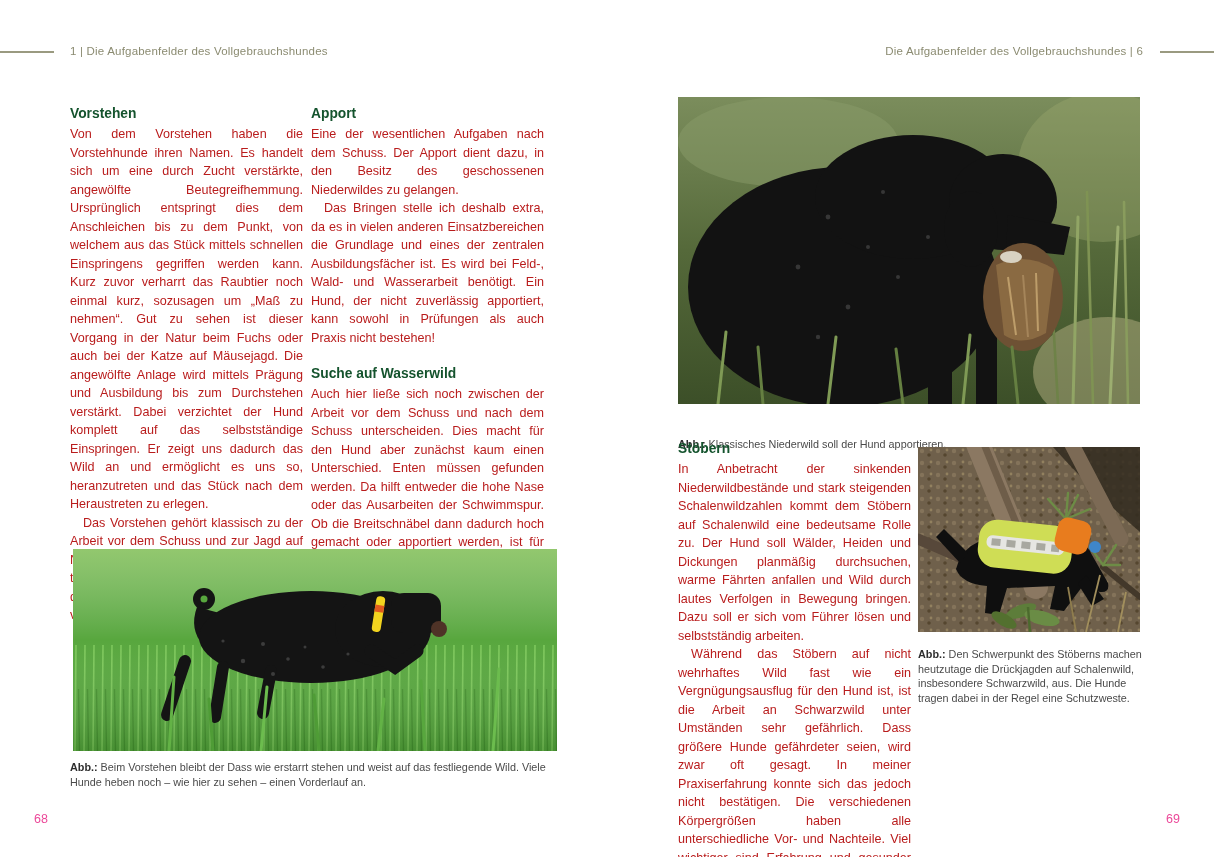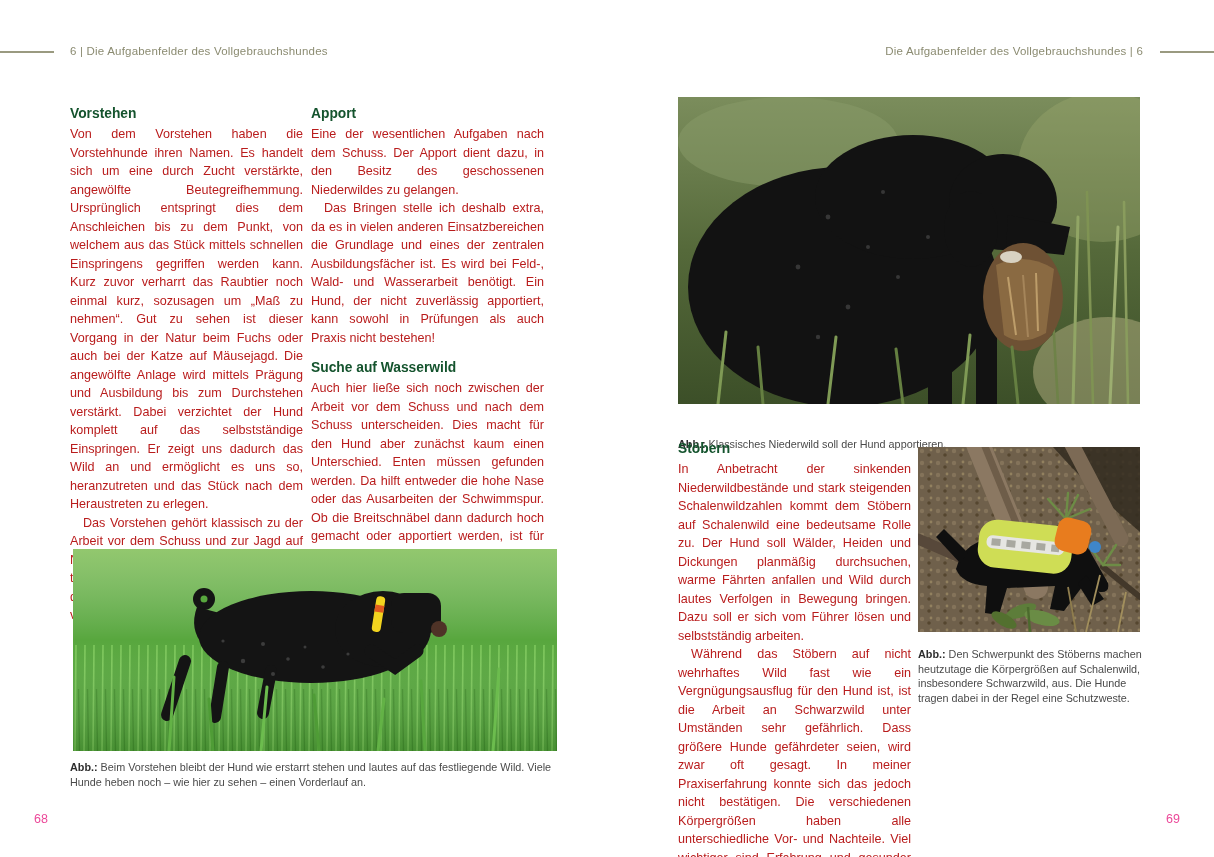--- a/index.html
+++ b/index.html
@@ -16,21 +16,21 @@
   .rule.right { right:0; width:54px; }
 
   
   .col { position:absolute; width:233px; }
   .col1 { left:70px;  top:106px; }
   .col2 { left:311px; top:106px; }
   .col3 { left:678px; top:441px; }
   .subcol { position:absolute; left:918px; width:234px; }
 
   h3.sect { font-size:13.8px; font-weight:700; color:#14532d; margin:0 0 4px 0; }
-  h3.sect.gap { margin-top:13px; }
+  h3.sect.gap { margin-top:19px; }
   p.body { font-size:12.6px; line-height:18.5px; color:#b91c1c; text-align:justify;
            hyphens:auto; -webkit-hyphens:auto; margin:0; }
   p.body.indent { text-indent:13px; }
 
   
   .photo { position:absolute; overflow:hidden; background:#5b9e3f; }
   .photo svg { display:block; width:100%; height:100%; }
   .photo-left  { left:73px;  top:549px; width:484px; height:202px; }
   .photo-duck  { left:678px; top:97px;  width:462px; height:307px; background:#55693a; }
   .photo-vest  { left:918px; top:447px; width:222px; height:185px; background:#6f604b; }
@@ -47,21 +47,21 @@
   .pagenum { position:absolute; bottom:31px; font-size:12.5px; color:#ec4899; }
   .pagenum.left  { left:34px; }
   .pagenum.right { right:34px; }
 </style>
 </head>
 <body>
 
 <div class="spread">
 
   <div class="rule left"></div>
-  <div class="runhead left">6 | Die Aufgabenfelder des Vollgebrauchshundes</div>
+  <div class="runhead left">1 | Die Aufgabenfelder des Vollgebrauchshundes</div>
   <div class="runhead right">Die Aufgabenfelder des Vollgebrauchshundes | 6</div>
   <div class="rule right"></div>
 
   <div class="col col1">
     <h3 class="sect">Vorstehen</h3>
     <p class="body">Von dem Vorstehen haben die Vorstehhunde ihren Namen. Es handelt sich um eine durch Zucht verstärkte, angewölfte Beutegreifhemmung. Ursprünglich entspringt dies dem Anschleichen bis zu dem Punkt, von welchem aus das Stück mittels schnellen Einspringens gegriffen werden kann. Kurz zuvor verharrt das Raubtier noch einmal kurz, sozusagen um „Maß zu nehmen“. Gut zu sehen ist dieser Vorgang in der Natur beim Fuchs oder auch bei der Katze auf Mäusejagd. Die angewölfte Anlage wird mittels Prägung und Ausbildung bis zum Durchstehen verstärkt. Dabei verzichtet der Hund komplett auf das selbstständige Einspringen. Er zeigt uns dadurch das Wild an und ermöglicht es uns so, heranzutreten und das Stück nach dem Heraustreten zu erlegen.</p>
     <p class="body indent">Das Vorstehen gehört klassisch zu der Arbeit vor dem Schuss und zur Jagd auf Niederwild, obwohl meine Hunde teilweise auch schon beim Auflaufen auf die kranke Sau im Wundkessel kurz vorgestanden haben.</p>
   </div>
 
   <div class="col col2">
@@ -125,21 +125,21 @@
         <path d="M188,202 L194,138" stroke="#6cbc4e" stroke-width="3"></path>
         <path d="M246,202 L241,146" stroke="#4f9c36" stroke-width="3"></path>
         <path d="M305,202 L311,150" stroke="#63b246" stroke-width="3"></path>
         <path d="M352,202 L348,132" stroke="#58a73e" stroke-width="3"></path>
         <path d="M420,202 L426,120" stroke="#6cbc4e" stroke-width="3"></path>
       </g>
     </svg>
   </div>
 
   <div class="caption caption-left">
-    <b>Abb.:</b><span>Beim Vorstehen bleibt der Hund wie erstarrt stehen und lautes auf das festliegende Wild. Viele Hunde heben noch – wie hier zu sehen – einen Vorderlauf an.</span>
+    <b>Abb.:</b><span>Beim Vorstehen bleibt der Dass wie erstarrt stehen und weist auf das festliegende Wild. Viele Hunde heben noch – wie hier zu sehen – einen Vorderlauf an.</span>
   </div>
 
   <div class="pagenum left">68</div>
 
   <div class="photo photo-duck">
     <svg viewBox="0 0 462 307" preserveAspectRatio="none">
       <defs>
         <linearGradient id="bgG2" x1="0" y1="0" x2="0" y2="1">
           <stop offset="0" stop-color="#7b8d5c"></stop>
           <stop offset="0.5" stop-color="#55693a"></stop>
@@ -265,19 +265,19 @@
         <ellipse cx="86" cy="173" rx="14" ry="6" fill="#53702f" transform="rotate(30 86 173)"></ellipse>
         <path d="M112,185 L110,160" stroke="#4c6a2e" stroke-width="2.4"></path>
         <path d="M168,185 L182,128" stroke="#a28f5d" stroke-width="1.8"></path>
         <path d="M158,185 L150,140" stroke="#8f7d4e" stroke-width="1.8"></path>
         <path d="M200,185 L208,145" stroke="#a28f5d" stroke-width="1.8"></path>
       </g>
     </svg>
   </div>
 
   <div class="caption subcol caption-vest">
-    <b>Abb.:</b><span>Den Schwerpunkt des Stöberns machen heutzutage die Körpergrößen auf Schalenwild, insbesondere Schwarzwild, aus. Die Hunde tragen dabei in der Regel eine Schutzweste.</span>
+    <b>Abb.:</b><span>Den Schwerpunkt des Stöberns machen heutzutage die Drückjagden auf Schalenwild, insbesondere Schwarzwild, aus. Die Hunde tragen dabei in der Regel eine Schutzweste.</span>
   </div>
 
 
   <div class="pagenum right">69</div>
 
 </div>
 
 </body></html>

